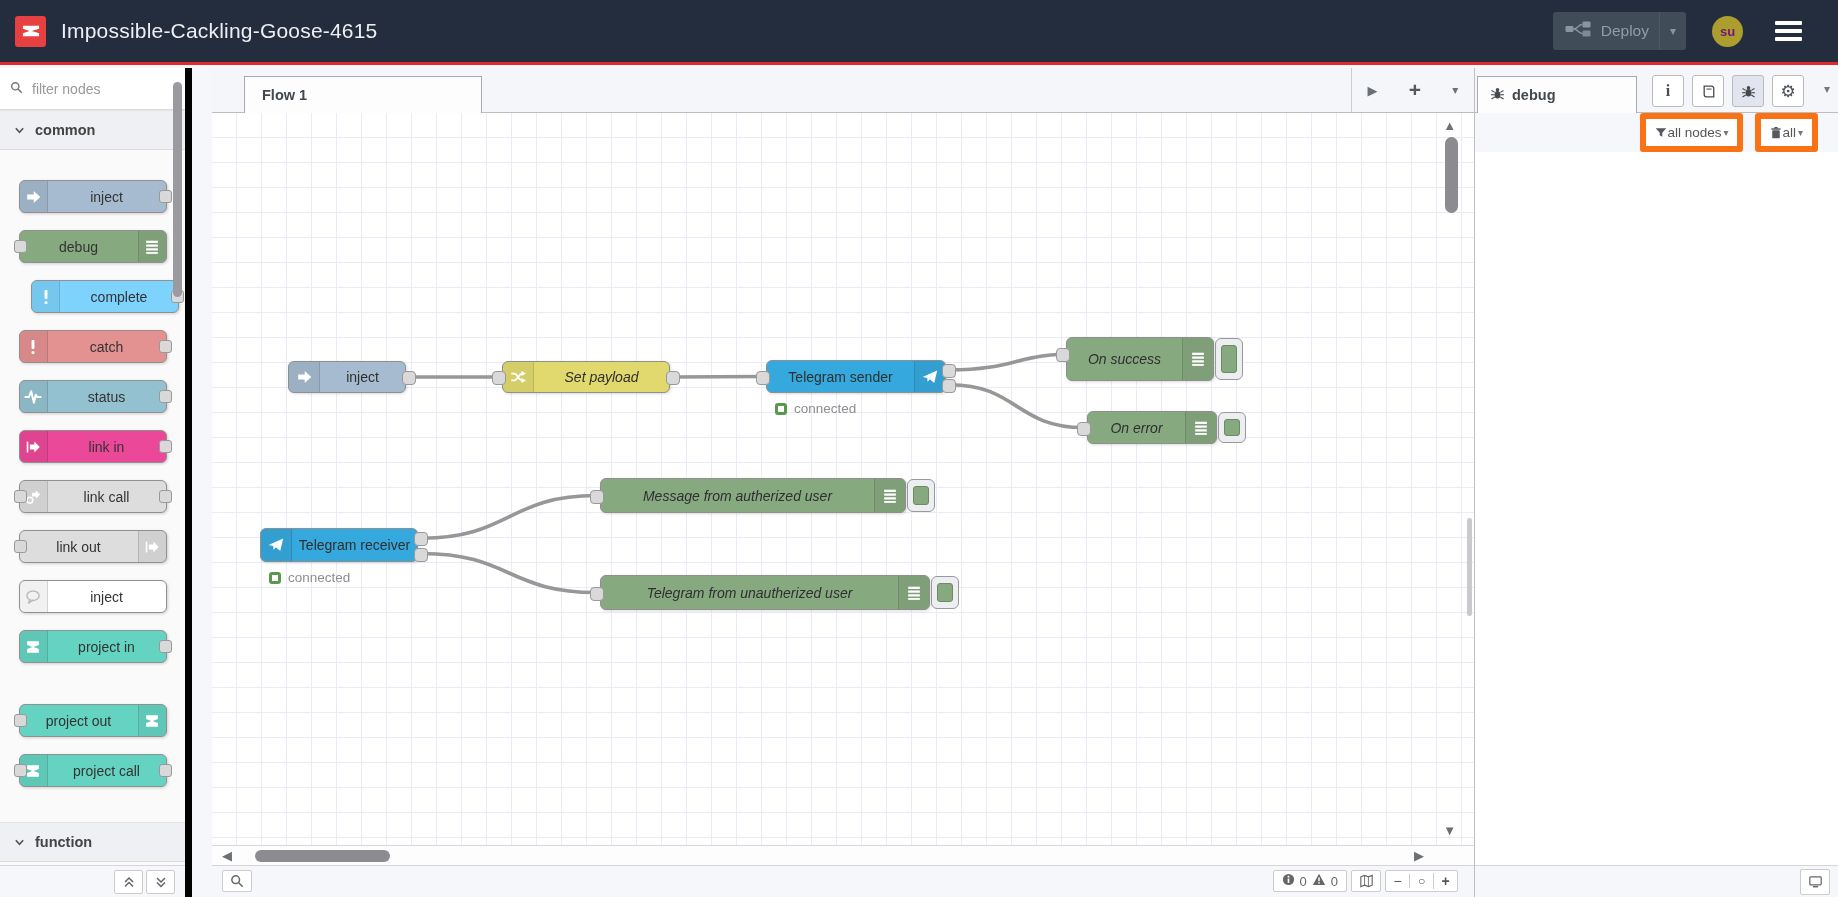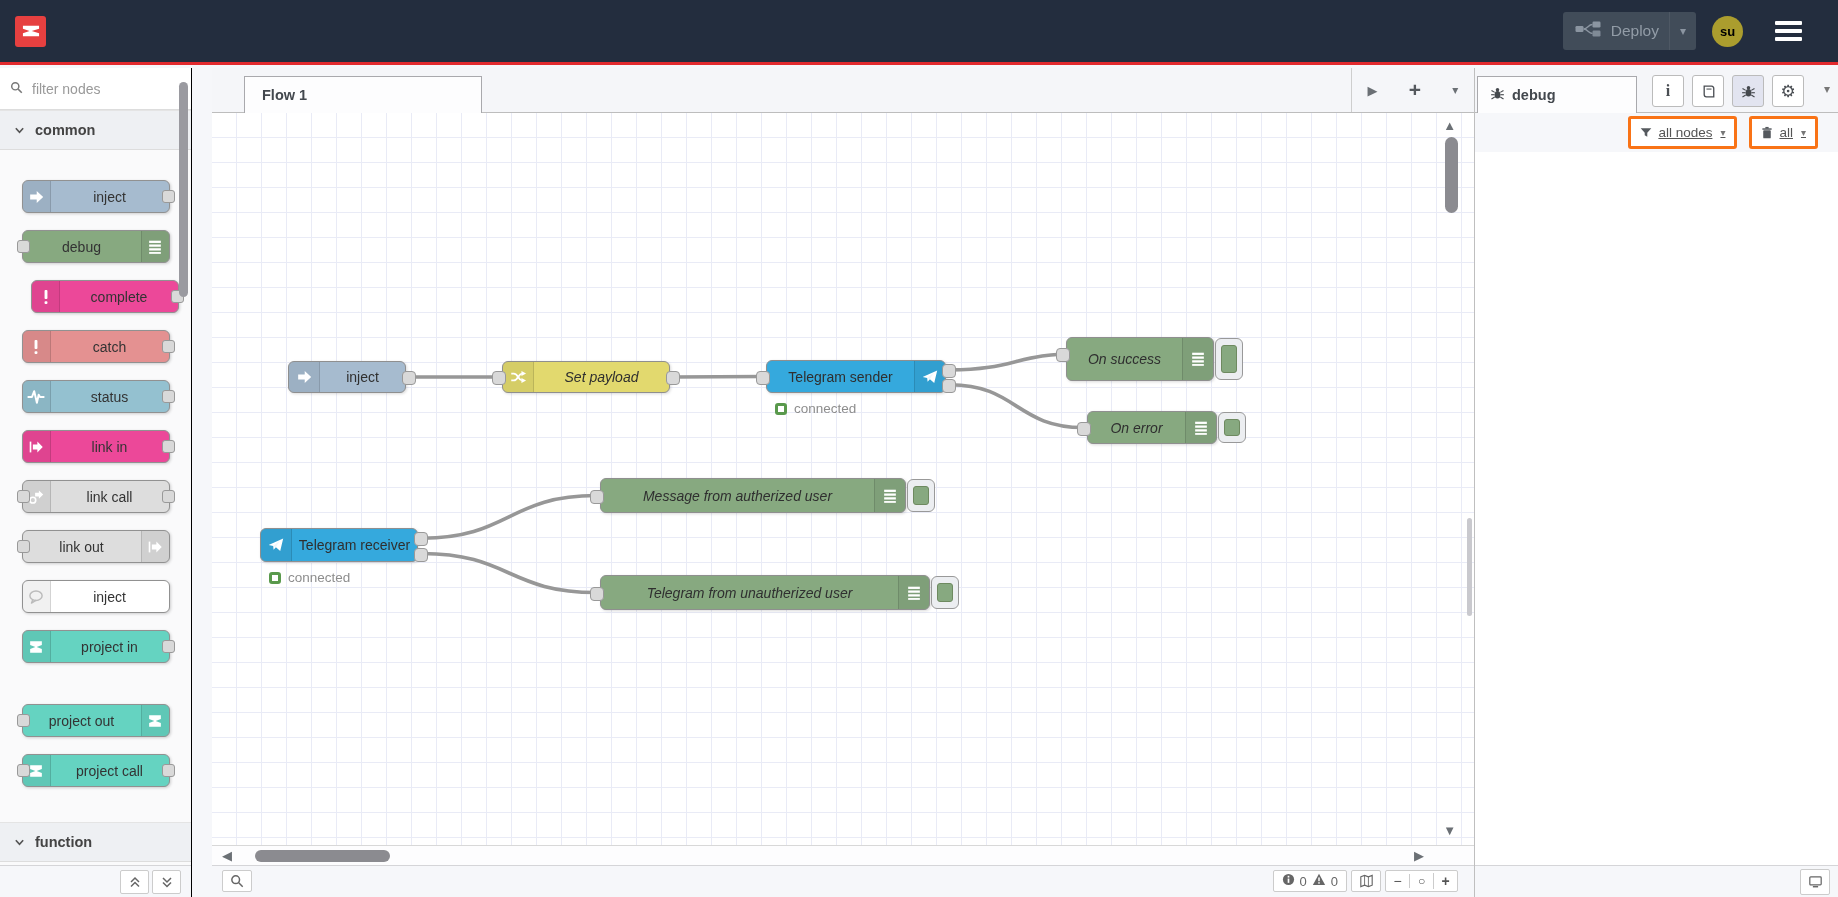--- a/index.html
+++ b/index.html
@@ -15,27 +15,27 @@
     display:flex;align-items:center;box-sizing:border-box;
   }
   #logo{width:31px;height:31px;margin-left:15px;border-radius:3px;background:#e64040;
     display:flex;align-items:center;justify-content:center;flex:0 0 auto;}
   #app-title{margin-left:15px;font-size:21px;color:#edf0f2;letter-spacing:.2px;}
   #header-right{margin-left:auto;display:flex;align-items:center;margin-right:36px;}
   #deploy-btn{height:38px;background:#414c59;border-radius:3px;display:flex;align-items:center;
     padding:0 0 0 12px;cursor:default;}
   #deploy-btn .dlabel{color:#929ca7;font-size:15.5px;margin:0 10px 0 10px;}
   #deploy-caret{height:38px;display:flex;align-items:center;padding:0 10px;border-left:1px solid rgba(255,255,255,.07);color:#8b95a1;font-size:12px;}
-  #avatar{width:31px;height:31px;border-radius:50%;background:#ab9d2e;color:#000000;font-size:13px;font-weight:bold;
-    display:flex;align-items:center;justify-content:center;margin-left:16px;}
+  #avatar{width:31px;height:31px;border-radius:50%;background:#ab9d2e;color:#701a75;font-size:13px;font-weight:bold;
+    display:flex;align-items:center;justify-content:center;margin-left:26px;}
   #burger{margin-left:32px;display:flex;flex-direction:column;gap:4px;cursor:pointer;}
   #burger span{display:block;width:27px;height:4px;background:#fff;border-radius:1px;}
   
   #palette{position:absolute;left:0;top:68px;bottom:0;width:192px;background:#fafafb;
-    border-right:1px solid #000000;box-sizing:border-box;}
+    border-right:7px solid #000000;box-sizing:border-box;}
   #workspace{position:absolute;left:212px;top:68px;bottom:0;width:1262px;}
   #sidebar{position:absolute;left:1474px;top:68px;bottom:0;width:364px;background:#f6f7fa;
     border-left:1px solid #bfbfbf;box-sizing:border-box;}
   
   #palette-search{height:42px;background:#fff;border-bottom:1px solid #ddd;display:flex;align-items:center;padding:0 10px;box-sizing:border-box;}
   #palette-search input{border:none;outline:none;background:transparent;font-size:14px;color:#555;margin-left:7px;width:150px;font-family:inherit;}
   #palette-search input::placeholder{color:#999;}
   #palette-scroll{position:absolute;top:42px;bottom:32px;left:0;right:0;overflow:hidden;}
   .pal-cat-header{height:38px;background:#eef0f3;border-bottom:1px solid #ddd;border-top:1px solid #e4e4e4;
     display:flex;align-items:center;padding-left:14px;font-size:14.5px;font-weight:bold;color:#444;cursor:pointer;}
@@ -108,37 +108,38 @@
   
   #sb-tabrow{position:absolute;left:0;top:0;right:0;height:45px;background:#f5f6f9;border-bottom:1px solid #bdbdbd;box-sizing:border-box;}
   #sb-tab{position:absolute;left:2px;top:8px;width:160px;height:37px;background:#fdfdfe;border:1px solid #a9a9ad;border-bottom:none;
     box-sizing:border-box;display:flex;align-items:center;padding-left:12px;font-size:14.5px;font-weight:bold;color:#43484e;gap:7px;}
   #sb-tools{position:absolute;right:34px;top:7px;display:flex;gap:8px;}
   .sbt-btn{width:30px;height:30px;background:#fff;border:1px solid #bbb;border-radius:3px;display:flex;align-items:center;justify-content:center;cursor:pointer;}
   .sbt-btn.active{background:#e2e4f0;}
   #sb-caret{position:absolute;right:8px;top:14px;color:#777;font-size:12px;}
   #sb-toolbar{position:absolute;left:0;top:45px;right:0;height:39px;background:#f6f7fa;display:flex;align-items:center;justify-content:flex-end;
     gap:12px;padding-right:20px;box-sizing:border-box;}
-  .sb-tool-btn{height:27px;background:#fff;border:3px solid #f97316;border-radius:3px;display:flex;align-items:center;gap:6px;
-    padding:0 9px;font-size:13.5px;color:#555;cursor:pointer;text-decoration:underline;}
+  .sb-tool-btn{height:27px;background:#fff;border:6px solid #f97316;border-radius:3px;display:flex;align-items:center;
+    padding:0 9px;font-size:13.5px;color:#555;cursor:pointer;}
   .sb-tool-btn .caret{font-size:10px;color:#777;margin-left:2px;}
   #sb-content{position:absolute;left:0;top:84px;right:0;bottom:32px;background:#fff;}
   #sb-footer{position:absolute;left:0;bottom:0;right:0;height:32px;background:#f6f7fa;border-top:1px solid #d5d5d8;
     display:flex;align-items:center;justify-content:flex-end;padding-right:8px;box-sizing:border-box;}
   #sb-monitor-btn{width:28px;height:24px;background:#fff;border:1px solid #ccc;border-radius:2px;display:flex;align-items:center;justify-content:center;cursor:pointer;}
 </style>
 </head>
 <body>
 
 <div id="header">
   <div id="logo">
     <svg width="22" height="22" viewBox="0 0 30 30">
         <path d="M4 8 H26 V12 L16 15 L26 18 V22 H4 V18 L13 15 L4 12 Z" fill="#fff"></path>
       </svg>
   </div>
+  <div id="app-title">Impossible-Cackling-Goose-4615</div>
   <div id="header-right">
     <div id="deploy-btn">
       <span>
         <svg width="26" height="16" viewBox="0 0 26 16">
             <g fill="#8b95a1">
               <rect x="0.5" y="5" width="8" height="6" rx="1.2"></rect>
               <rect x="17.5" y="0.5" width="8" height="6" rx="1.2"></rect>
               <rect x="17.5" y="9.5" width="8" height="6" rx="1.2" opacity=".85"></rect>
             </g>
             <path d="M8.5 8 C13 8 13 3.5 17.5 3.5 M8.5 8 C13 8 13 12.5 17.5 12.5" stroke="#8b95a1" stroke-width="1.4" fill="none"></path>
@@ -195,21 +196,21 @@
                     <rect x="3.5" y="3" width="13" height="2.5"></rect>
                     <rect x="3.5" y="7.2" width="13" height="2.5"></rect>
                     <rect x="3.5" y="11.4" width="13" height="2.5"></rect>
                     <rect x="3.5" y="15.6" width="13" height="2"></rect>
                   </g>
                 </svg>
               </div>
             </div>
             <div class="pal-port in"></div>
           </div>
-          <div class="pal-node" style="background: #ec4899; margin-left: 31px;">
+          <div class="pal-node" style="background: #7dd3fc; margin-left: 31px;">
             <div class="pal-face">
               <div class="pal-icon left">
                 <svg viewBox="0 0 20 20" width="18" height="18">
                   <g fill="#fff">
                     <rect x="8.4" y="2.2" width="3.2" height="10" rx="1"></rect>
                     <rect x="8.4" y="14.6" width="3.2" height="3.2" rx="1"></rect>
                   </g>
                 </svg>
               </div>
               <div class="pal-label">complete</div>

